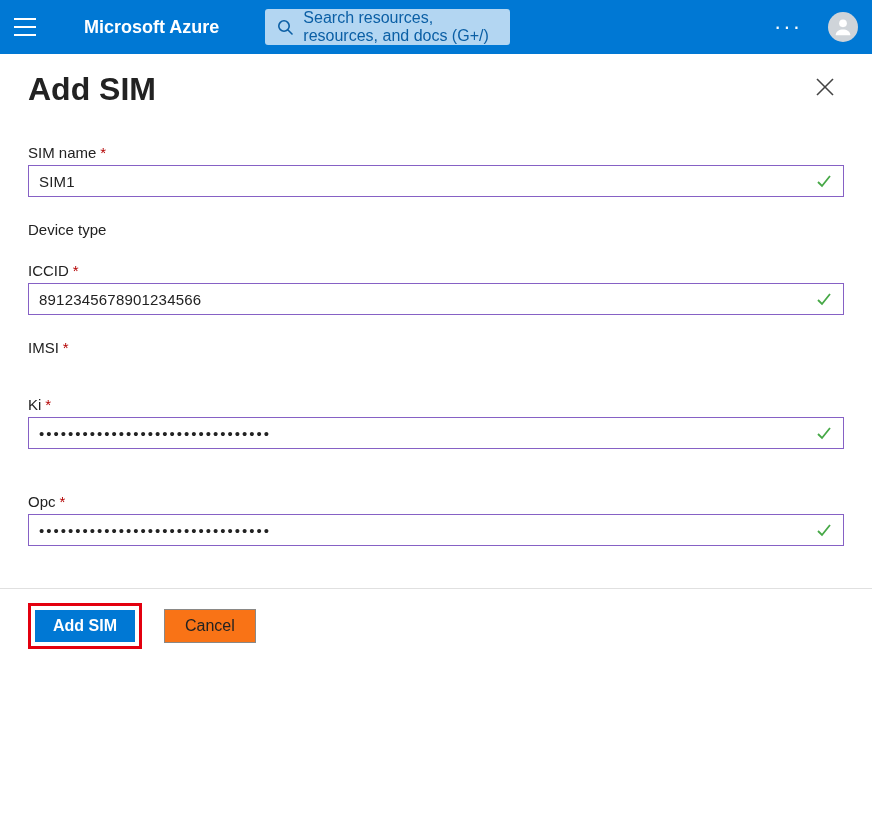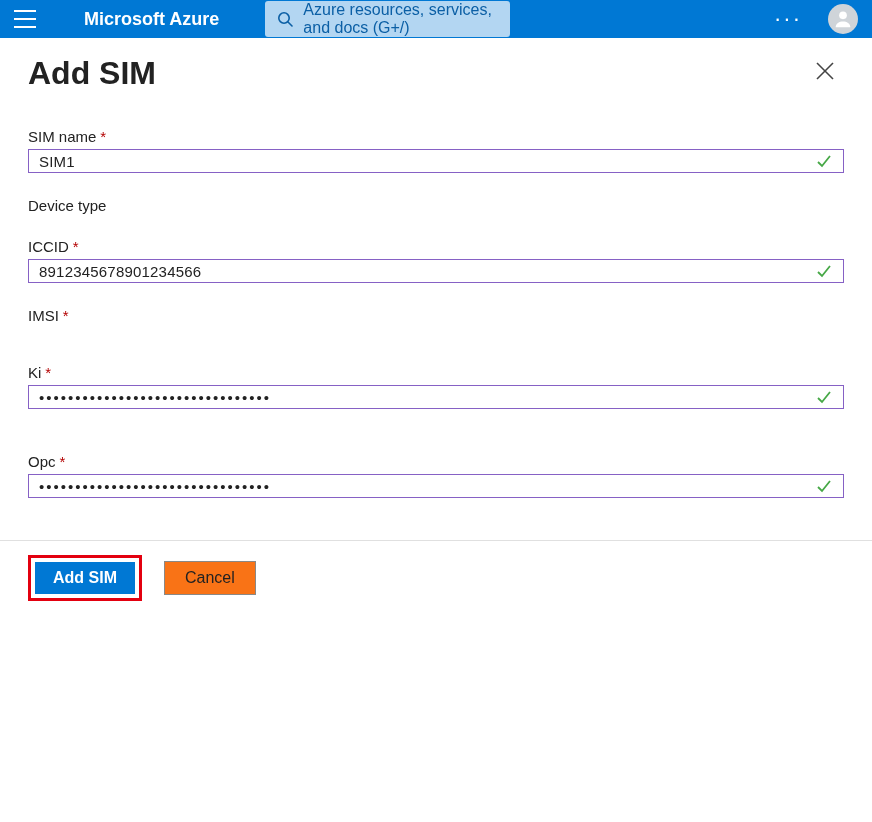--- a/index.html
+++ b/index.html
@@ -1,20 +1,20 @@
 <!DOCTYPE html>
 <html><head>
 <meta charset="utf-8">
 <style>
   * { box-sizing: border-box; margin: 0; padding: 0; }
   html, body { width: 872px; height: 822px; font-family: "Segoe UI", -apple-system, sans-serif; background: #fff; }
 
   
   .topbar {
-    height: 38px;
+    height: 54px;
     background: #0078d4;
     display: flex;
     align-items: center;
     padding: 0 14px;
     gap: 18px;
   }
   .hamburger { width: 22px; height: 18px; display: flex; flex-direction: column; justify-content: space-between; cursor: pointer; }
   .hamburger span { height: 2px; background: #fff; width: 100%; }
   .brand { color: #fff; font-weight: 600; font-size: 18px; padding-left: 30px; padding-right: 20px; white-space: nowrap; }
   .searchbox {
@@ -48,21 +48,21 @@
 
   
   .form-area { padding: 28px 28px 12px 28px; }
   .field { margin-bottom: 24px; }
   .field.extra-gap { margin-bottom: 44px; margin-top: 40px; }
   .field-label { font-size: 15px; color: #222; margin-bottom: 4px; display: flex; align-items: center; gap: 4px; }
   .req { color: #b30000; }
   .input-wrap {
     position: relative;
     border: 1px solid #8661c5;
-    height: 24px;
+    height: 32px;
     display: flex;
     align-items: center;
     padding: 0 10px;
   }
   .input-wrap.plain { border-color: #8a8886; }
   .input-wrap input {
     border: none;
     outline: none;
     width: 100%;
     height: 100%;
@@ -118,21 +118,21 @@
     <span></span>
       <span></span>
       <span></span>
   </div>
   <div class="brand">Microsoft Azure</div>
   <div class="searchbox">
     <svg width="16" height="16" viewBox="0 0 16 16" fill="none">
       <circle cx="7" cy="7" r="5.2" stroke="#0b5fa5" stroke-width="1.6"></circle>
       <line x1="11" y1="11" x2="15" y2="15" stroke="#0b5fa5" stroke-width="1.6" stroke-linecap="round"></line>
     </svg>
-    <span class="placeholder">Azure resources, services, and docs (G+/)</span>
+    <span class="placeholder">Search resources, resources, and docs (G+/)</span>
   </div>
   <div class="spacer"></div>
   <div class="more-dots">···</div>
   <div class="avatar">
     <svg width="22" height="22" viewBox="0 0 24 24" fill="#ffffff">
       <circle cx="12" cy="8" r="4.2"></circle>
       <path d="M4 21c0-4 4-6.2 8-6.2s8 2.2 8 6.2"></path>
     </svg>
   </div>
 </div>

